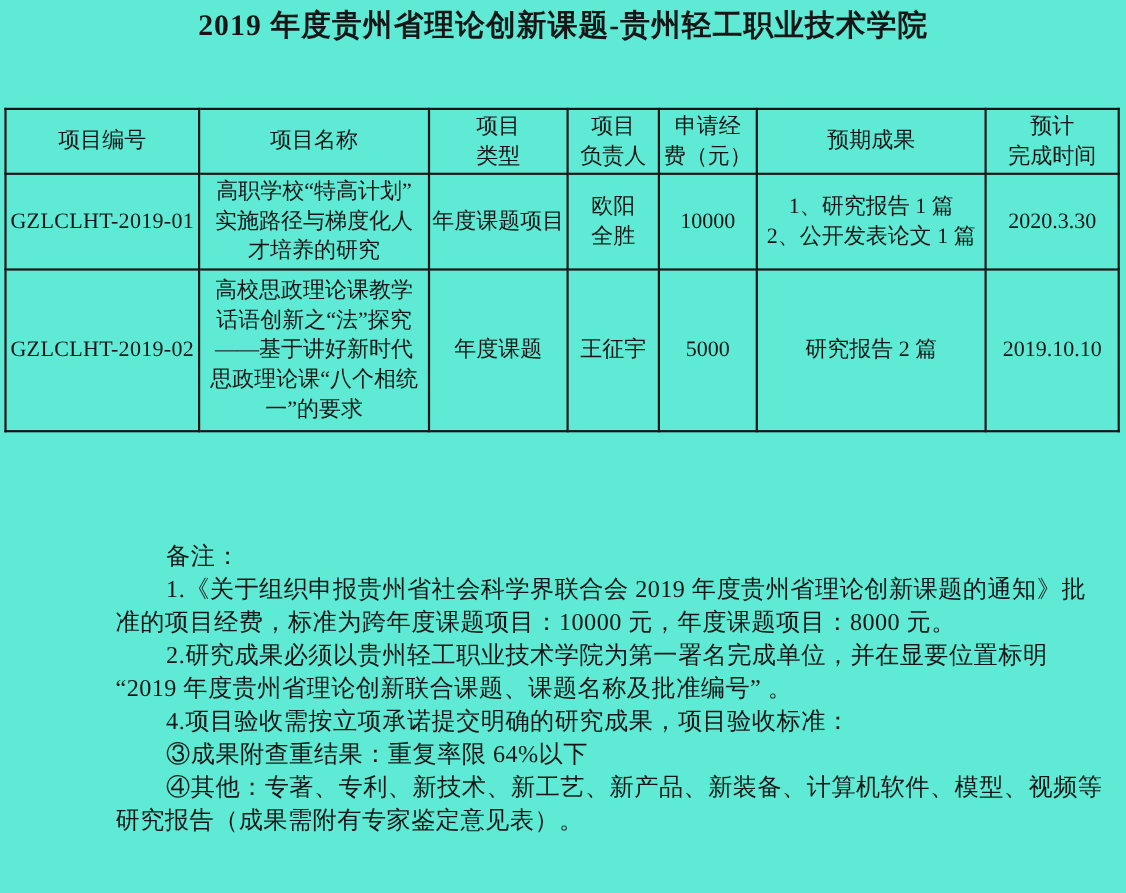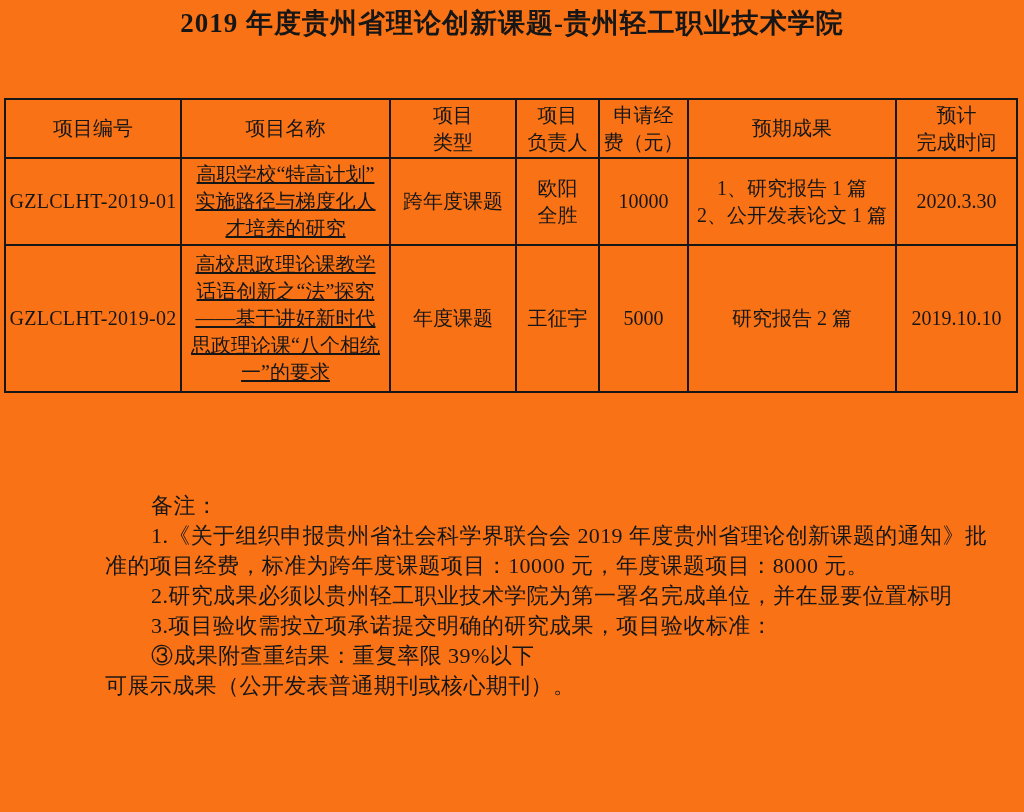--- a/index.html
+++ b/index.html
@@ -1,21 +1,21 @@
 <!DOCTYPE html>
 <html><head>
 <meta charset="utf-8">
 <style>
   * { margin: 0; padding: 0; box-sizing: border-box; }
   html, body { background: #ffffff; }
   .page {
     position: relative;
     width: 1024px;
     height: 812px;
-    background: #f97316;
+    background: #5eead4;
     color: #161616;
     font-family: "Liberation Serif", "DejaVu Serif", serif;
     overflow: hidden;
   }
   .doc-title {
     position: absolute;
     top: 5px;
     left: 0;
     width: 1024px;
     text-align: center;
@@ -38,21 +38,21 @@
     text-align: center;
     vertical-align: middle;
     font-weight: normal;
     padding: 0 2px;
     line-height: 27px;
   }
   tr.hdr-row   { height: 59px; margin-left: 32px; }
   tr.data-row-1 { height: 87px; }
   tr.data-row-2 { height: 147px; }
   .lines { white-space: pre-line; }
-  td.name-cell { line-height: 29px; text-decoration: underline; }
+  td.name-cell { line-height: 29px; }
   td.outcome-left {
     text-align: left;
     padding-left: 12px;
     line-height: 33px;
   }
   td.id-cell { letter-spacing: 0.3px; }
   .notes {
     position: absolute;
     top: 491px;
     left: 105px;
@@ -95,21 +95,21 @@
 费（元）</th>
         <th class="lines">预期成果</th>
         <th class="lines">预计
 完成时间</th>
       </tr>
       <tr class="data-row-1">
         <td class="id-cell">GZLCLHT-2019-01</td>
         <td class="lines name-cell">高职学校“特高计划”
 实施路径与梯度化人
 才培养的研究</td>
-        <td>跨年度课题</td>
+        <td>年度课题项目</td>
         <td class="lines">欧阳
 全胜</td>
         <td>10000</td>
         <td class="lines outcome-left">1、研究报告 1 篇
 2、公开发表论文 1 篇</td>
         <td>2020.3.30</td>
       </tr>
       <tr class="data-row-2">
         <td class="id-cell">GZLCLHT-2019-02</td>
         <td class="lines name-cell">高校思政理论课教学
@@ -124,18 +124,20 @@
         <td>2019.10.10</td>
       </tr>
     </tbody>
   </table>
 
   <div class="notes">
       <div class="note-line ind">备注：</div>
       <div class="note-line ind">1.《关于组织申报贵州省社会科学界联合会 2019 年度贵州省理论创新课题的通知》批</div>
       <div class="note-line">准的项目经费，标准为跨年度课题项目：10000 元，年度课题项目：8000 元。</div>
       <div class="note-line ind">2.研究成果必须以贵州轻工职业技术学院为第一署名完成单位，并在显要位置标明</div>
-      <div class="note-line ind">3.项目验收需按立项承诺提交明确的研究成果，项目验收标准：</div>
-      <div class="note-line ind">③成果附查重结果：重复率限 39%以下</div>
-      <div class="note-line">可展示成果（公开发表普通期刊或核心期刊）。</div>
+      <div class="note-line">“2019 年度贵州省理论创新联合课题、课题名称及批准编号” 。</div>
+      <div class="note-line ind">4.项目验收需按立项承诺提交明确的研究成果，项目验收标准：</div>
+      <div class="note-line ind">③成果附查重结果：重复率限 64%以下</div>
+      <div class="note-line ind">④其他：专著、专利、新技术、新工艺、新产品、新装备、计算机软件、模型、视频等</div>
+      <div class="note-line">研究报告（成果需附有专家鉴定意见表）。</div>
     </div>
 
 </div>
 
 </body></html>

